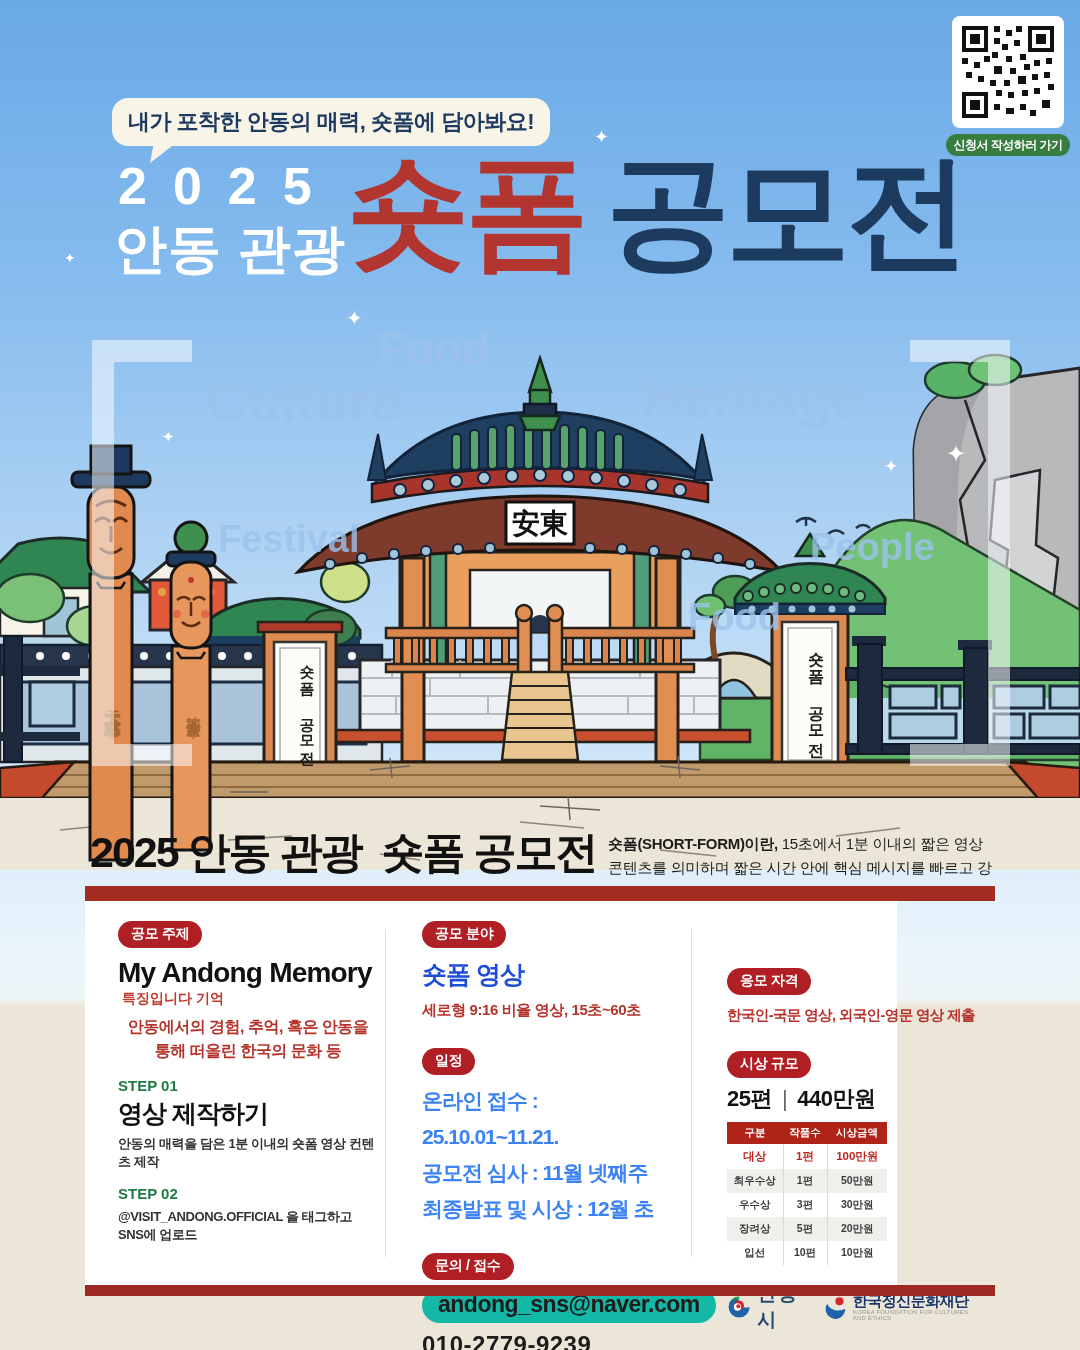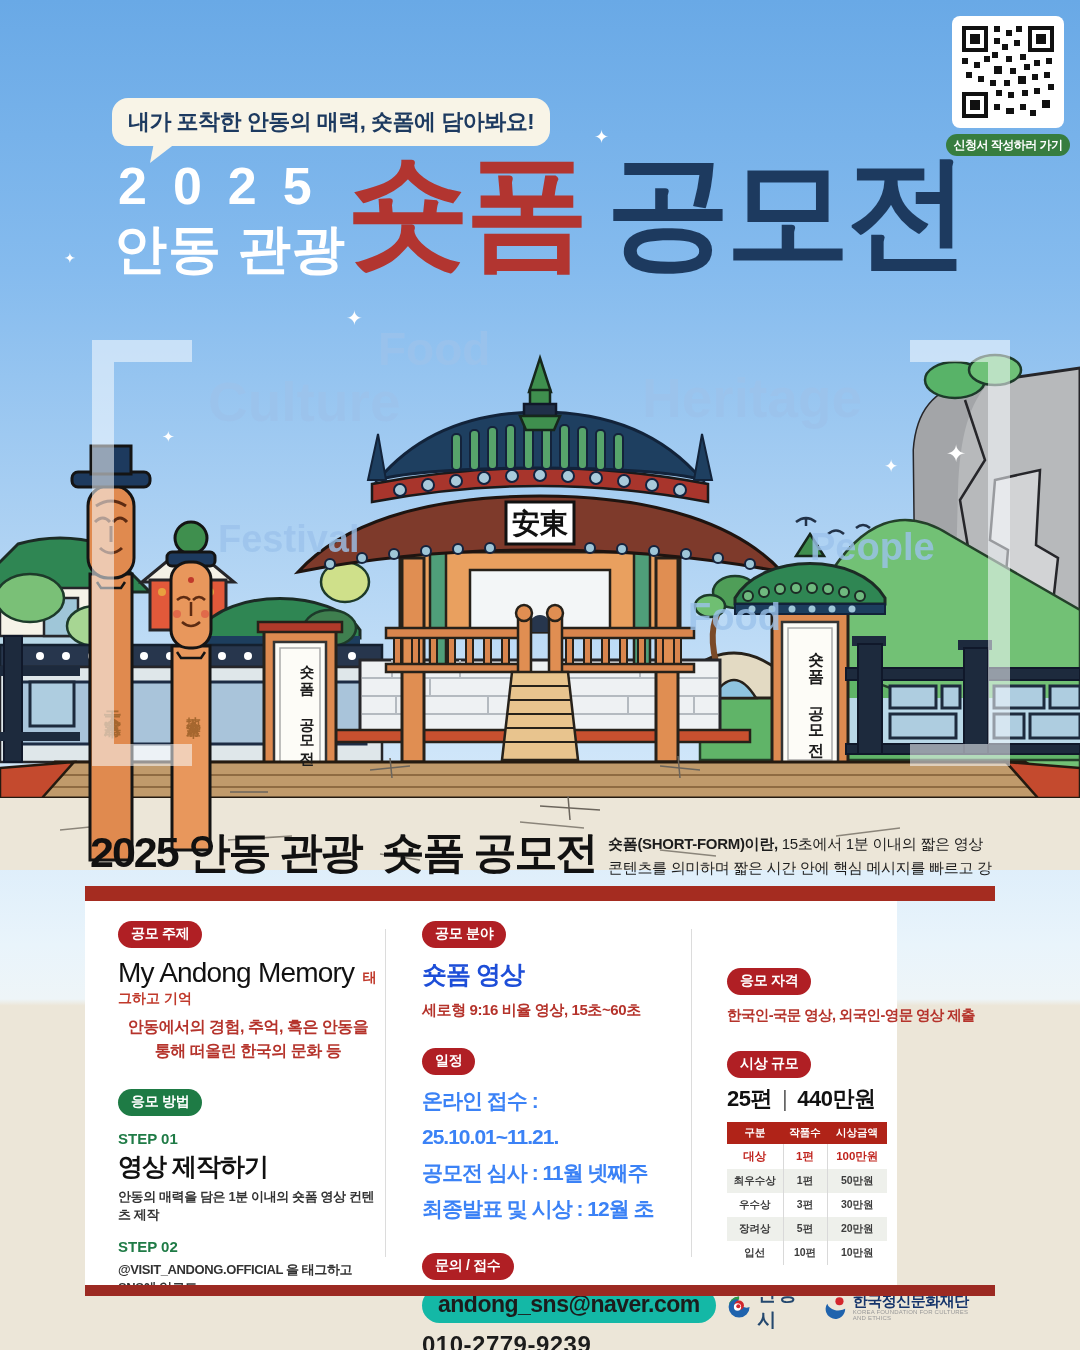--- a/index.html
+++ b/index.html
@@ -51,21 +51,21 @@
   .card{left:85px;top:901px;width:812px;height:384px;background:#ffffff;}
   .bar-bottom{left:85px;top:1285px;width:910px;height:11px;background:#9c2a22;}
   .vdiv{position:absolute;top:28px;bottom:28px;width:1px;background:#dcdcdc;}
   .vdiv.d1{left:300px;} .vdiv.d2{left:606px;}
   .col{position:absolute;top:0;height:100%;}
   .col1{left:33px;width:262px;} .col2{left:337px;width:246px;} .col3{left:642px;width:252px;margin-top:47px;}
 
   .badge{display:inline-block;color:#fff;font-weight:800;font-size:14px;padding:4px 13px 5px;border-radius:14px;letter-spacing:-0.3px;}
   .badge.red{background:#b01f24;} .badge.green{background:#1e7b45;}
   .theme-title-row{margin-top:9px;}
-  .theme-title-row .en{font-size:28px;font-weight:400;color:#111;letter-spacing:-0.8px;}
+  .theme-title-row .en{font-size:28px;font-weight:700;color:#111;letter-spacing:-0.8px;}
   .theme-title-row .kr{font-size:14px;font-weight:700;color:#c0392b;margin-left:4px;}
   .theme-desc{margin-top:7px;width:260px;font-size:16px;line-height:1.5;color:#b5332b;font-weight:700;letter-spacing:-0.5px;text-align:center;}
   .m-badge{margin-top:26px;}
   .step{margin-top:14px;}
   .step-label{font-size:15px;font-weight:800;color:#1f7b46;}
   .step-note{font-size:12px;font-weight:700;color:#c0392b;margin-left:6px;}
   .step-title{font-size:25px;font-weight:700;color:#111;letter-spacing:-1px;margin-top:2px;}
   .step-title .t-note{font-size:12px;font-weight:700;color:#c0392b;margin-left:4px;letter-spacing:0;}
   .step-desc{font-size:13px;font-weight:600;color:#333;margin-top:5px;letter-spacing:-0.4px;}
 
@@ -502,26 +502,23 @@
   <div class="abs card">
     <div class="vdiv d1"></div>
     <div class="vdiv d2"></div>
 
     <div class="col col1">
       <div style="margin-top:20px;">
         <span class="badge red">공모 주제</span>
       </div>
       <div class="theme-title-row">
         <span class="en">My Andong Memory</span>
-        <span class="kr">태그하고 기억</span>
+        <span class="kr">특징입니다 기억</span>
       </div>
       <div class="theme-desc">안동에서의 경험, 추억, 혹은 안동을 통해 떠올린 한국의 문화 등</div>
-      <div class="m-badge">
-        <span class="badge green">응모 방법</span>
-      </div>
       <div class="step">
         <div>
           <span class="step-label">STEP 01</span>
           <span class="step-note"></span>
         </div>
         <div class="step-title">
           <span>영상 제작하기</span>
           <span class="t-note"></span>
         </div>
         <div class="step-desc">안동의 매력을 담은 1분 이내의 숏폼 영상 컨텐츠 제작</div>

